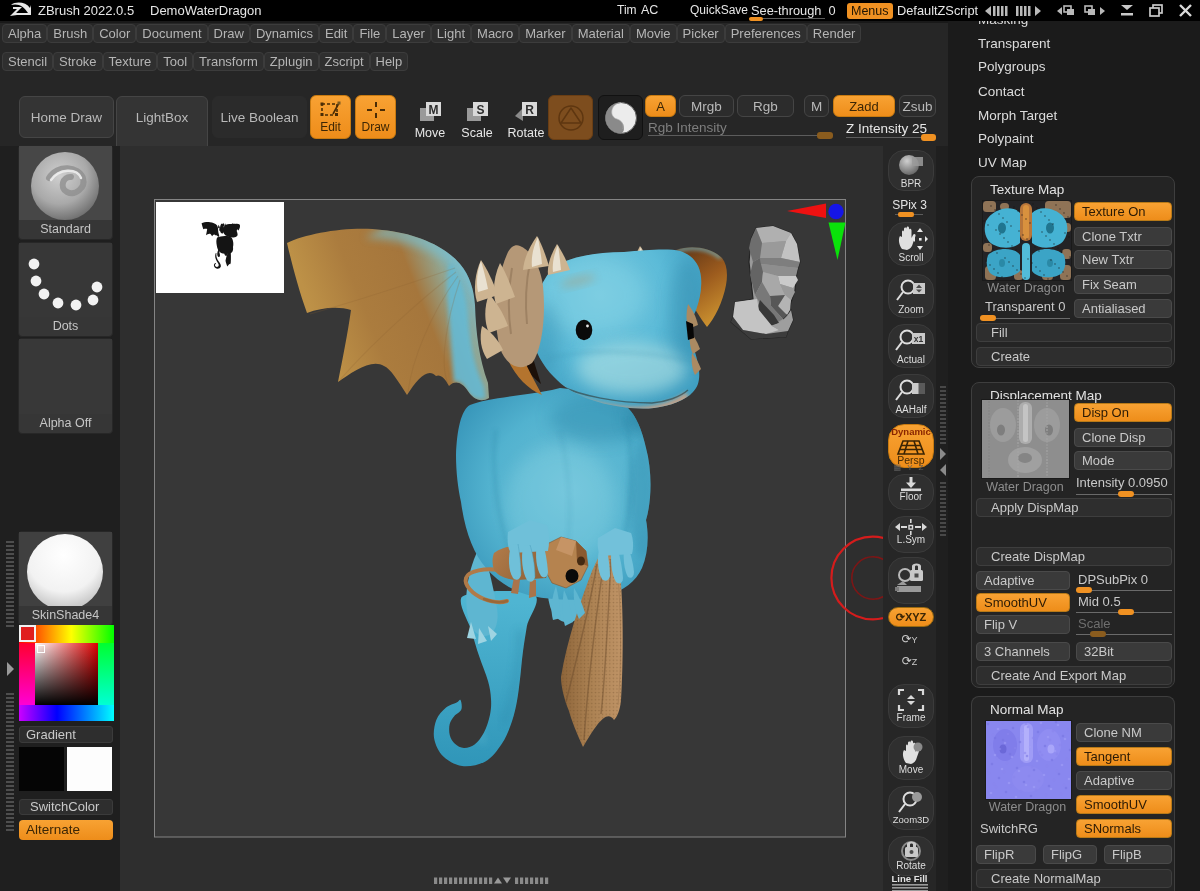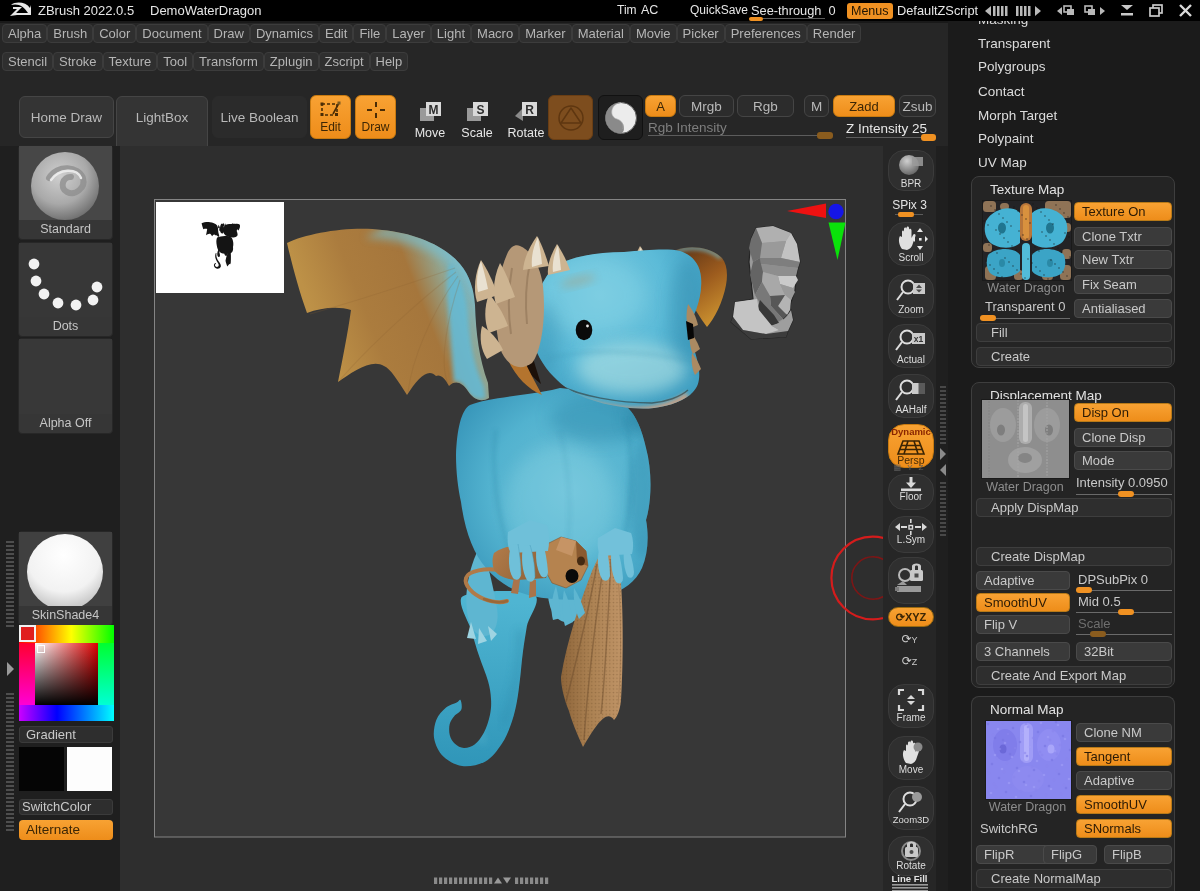--- a/index.html
+++ b/index.html
@@ -285,21 +285,21 @@
   <div class="abs" style="left:79px;top:0;width:16px;height:96px;background:linear-gradient(to bottom,#00ff00,#00ffff)"></div>
   <div class="abs" style="left:0;top:0;width:95px;height:18px;background:linear-gradient(to right,#ff0000,#ffff00 55%,#00ff00)"></div>
   <div class="abs" style="left:0;top:80px;width:95px;height:16px;background:linear-gradient(to right,#cc00ff,#0000ff 40%,#00ffff)"></div>
   <div class="abs" style="left:16px;top:18px;width:63px;height:62px;background:linear-gradient(to bottom,rgba(0,0,0,0),#000),linear-gradient(to right,#fff,#e00000);"></div>
   <div class="abs" style="left:18px;top:20px;width:6px;height:6px;border:1.5px solid #fff;background:rgba(0,0,0,0);"></div>
   <div class="abs" style="left:0px;top:0px;width:17px;height:17px;background:#e01f1f;border:2px solid #f2f2f2;box-sizing:border-box;"></div>
  </div>
  <div class="abs" style="left:19px;top:580px;width:94px;height:17px;background:#2e2e2e;border:1px solid #3b3b3b;border-radius:3px;box-sizing:border-box;color:#c9c9c9;font-size:13px;line-height:15px;padding-left:6px;">Gradient</div>
  <div class="abs" style="left:19px;top:601px;width:45px;height:44px;background:#050505;"></div>
  <div class="abs" style="left:67px;top:601px;width:45px;height:44px;background:#fdfdfd;"></div>
- <div class="abs" style="left:19px;top:653px;width:94px;height:16px;background:#2e2e2e;border:1px solid #3b3b3b;border-radius:3px;box-sizing:border-box;color:#c9c9c9;font-size:13px;line-height:14px;padding-left:2px;">SwitchColor</div>
+ <div class="abs" style="left:19px;top:653px;width:94px;height:16px;background:#2e2e2e;border:1px solid #3b3b3b;border-radius:3px;box-sizing:border-box;color:#c9c9c9;font-size:13px;line-height:14px;padding-left:10px;">SwitchColor</div>
  <div class="abs" style="left:19px;top:674px;width:94px;height:20px;background:linear-gradient(#f8a233,#ee8d1a);border-radius:4px;box-sizing:border-box;color:#3c2605;font-size:13.5px;line-height:20px;padding-left:7px;">Alternate</div>
 
  <svg class="abs" style="left:5px;top:395px" width="10" height="300" viewBox="0 0 10 300">
   <g fill="#4e4e4e">
    <g id="dotsTop">
           <rect x="1" y="0" width="8" height="2"></rect>
           <rect x="1" y="4" width="8" height="2"></rect>
           <rect x="1" y="8" width="8" height="2"></rect>
           <rect x="1" y="12" width="8" height="2"></rect>
           <rect x="1" y="16" width="8" height="2"></rect>
@@ -1269,18 +1269,18 @@
           <circle cx="48" cy="66" r="1.3" fill="#a3a0f8" opacity="0.55"></circle>
         </g>
   </svg>
   <div class="thumbl" style="left:9px;top:103px;width:93px;">Water Dragon</div>
   <div class="pbtn" style="left:104px;top:26px;width:96px;">Clone NM</div>
   <div class="pbtn orange" style="left:104px;top:50px;width:96px;">Tangent</div>
   <div class="pbtn" style="left:104px;top:74px;width:96px;">Adaptive</div>
   <div class="pbtn orange" style="left:104px;top:98px;width:96px;">SmoothUV</div>
   <div class="slabel" style="left:8px;top:124px;">SwitchRG</div>
   <div class="pbtn orange" style="left:104px;top:122px;width:96px;">SNormals</div>
-  <div class="pbtn" style="left:4px;top:148px;width:75px;">FlipR</div>
+  <div class="pbtn" style="left:4px;top:148px;width:60px;">FlipR</div>
   <div class="pbtn" style="left:71px;top:148px;width:54px;">FlipG</div>
   <div class="pbtn" style="left:132px;top:148px;width:68px;">FlipB</div>
   <div class="wrow" style="top:172px;">Create NormalMap</div>
  </div>
 </div>
 
 </body></html>

